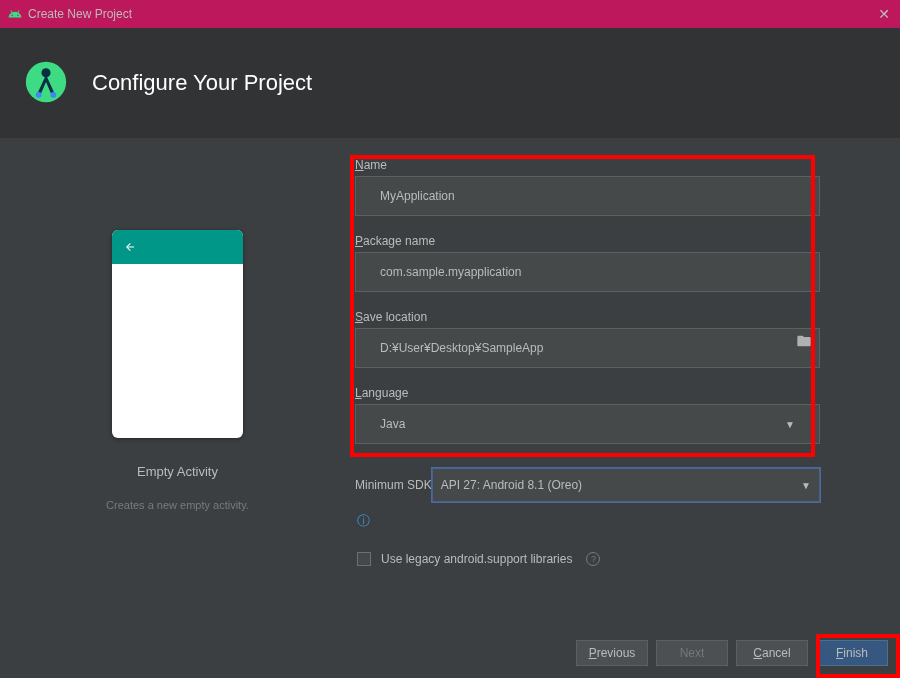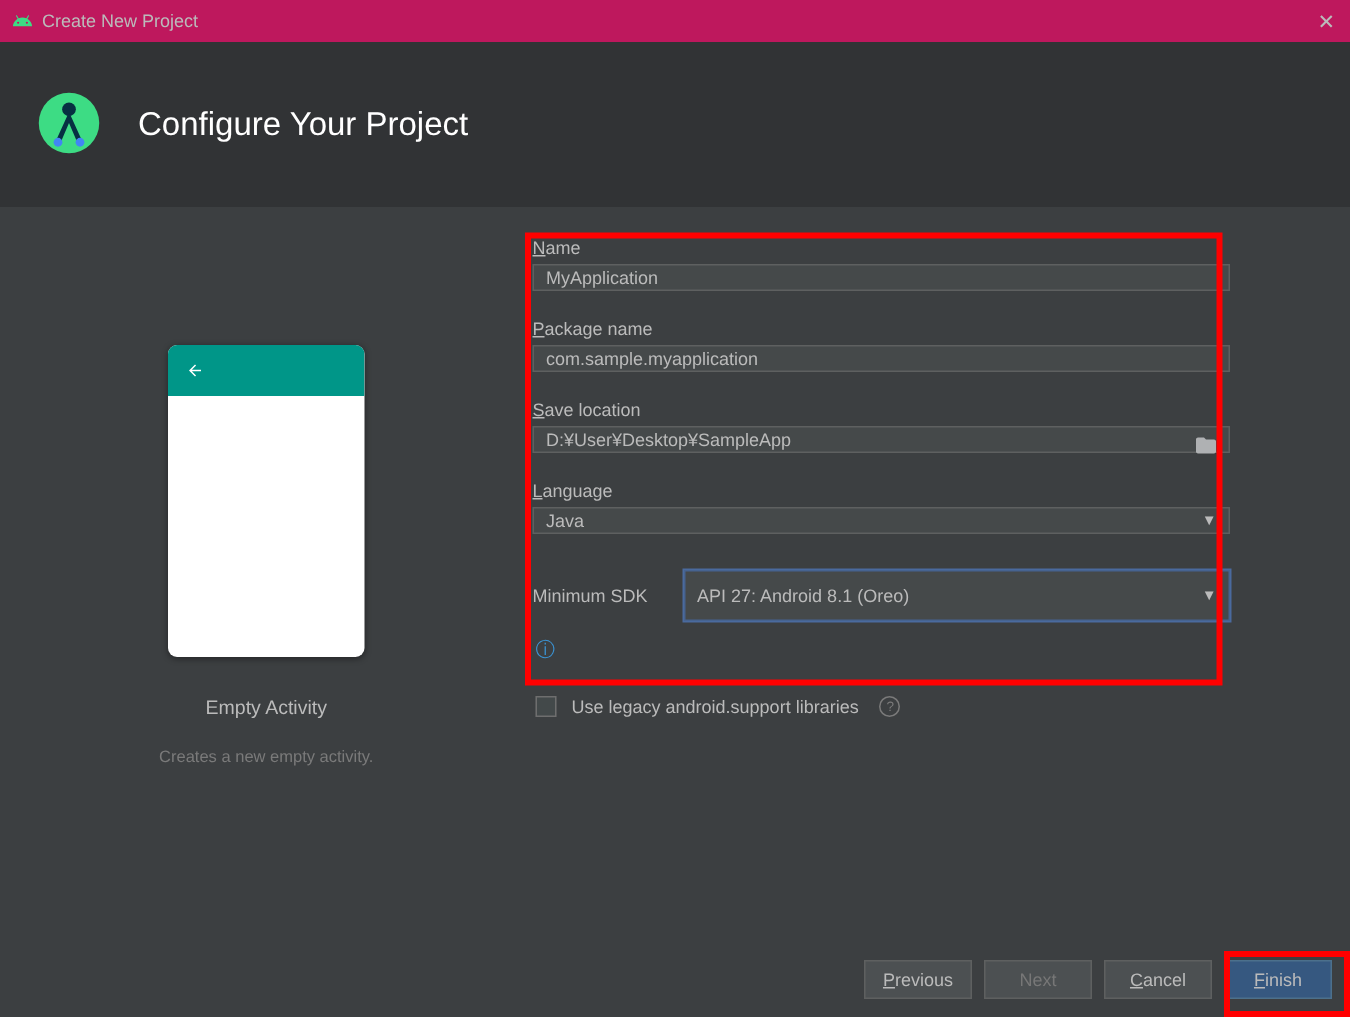--- a/index.html
+++ b/index.html
@@ -100,25 +100,25 @@
       display: inline-block;
       margin-bottom: 4px;
       color: #bbbbbb;
       font-size: 12px;
     }
     .form-label .mnemonic {
       text-decoration: underline;
     }
     .text-input, .select-input {
       width: 100%;
-      height: 18px;
+      height: 40px;
       background: #45494a;
       border: 1px solid #5e6060;
       color: #bbbbbb;
-      padding: 0 8px;
+      padding: 0 24px;
       font-size: 12px;
       outline: none;
     }
     .select-input {
       display: flex;
       align-items: center;
       justify-content: space-between;
       cursor: pointer;
     }
     .input-with-icon {
@@ -131,21 +131,21 @@
       color: #999;
       cursor: pointer;
     }
     .dropdown-arrow {
       color: #bbbbbb;
       font-size: 10px;
     }
     .min-sdk-row {
       display: flex;
       align-items: center;
-      gap: 24px;
+      gap: 0;
       margin-top: 24px;
       margin-bottom: 10px;
     }
     .min-sdk-label {
       font-size: 12px;
       color: #bbbbbb;
       white-space: nowrap;
     }
     .min-sdk-select {
       flex: 1;

